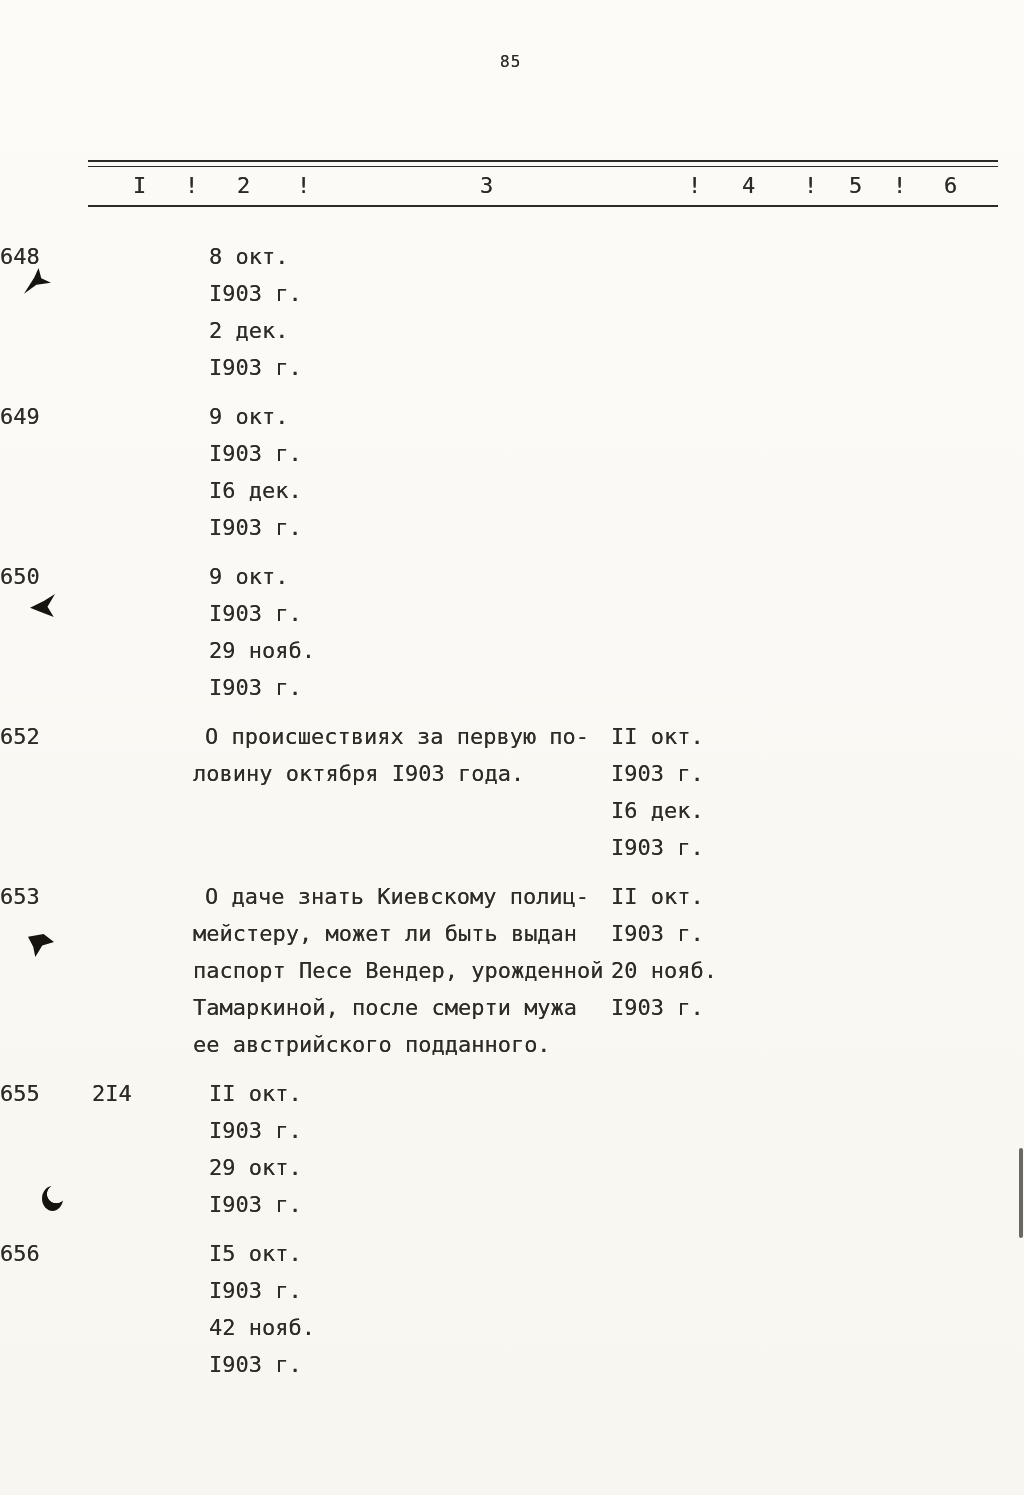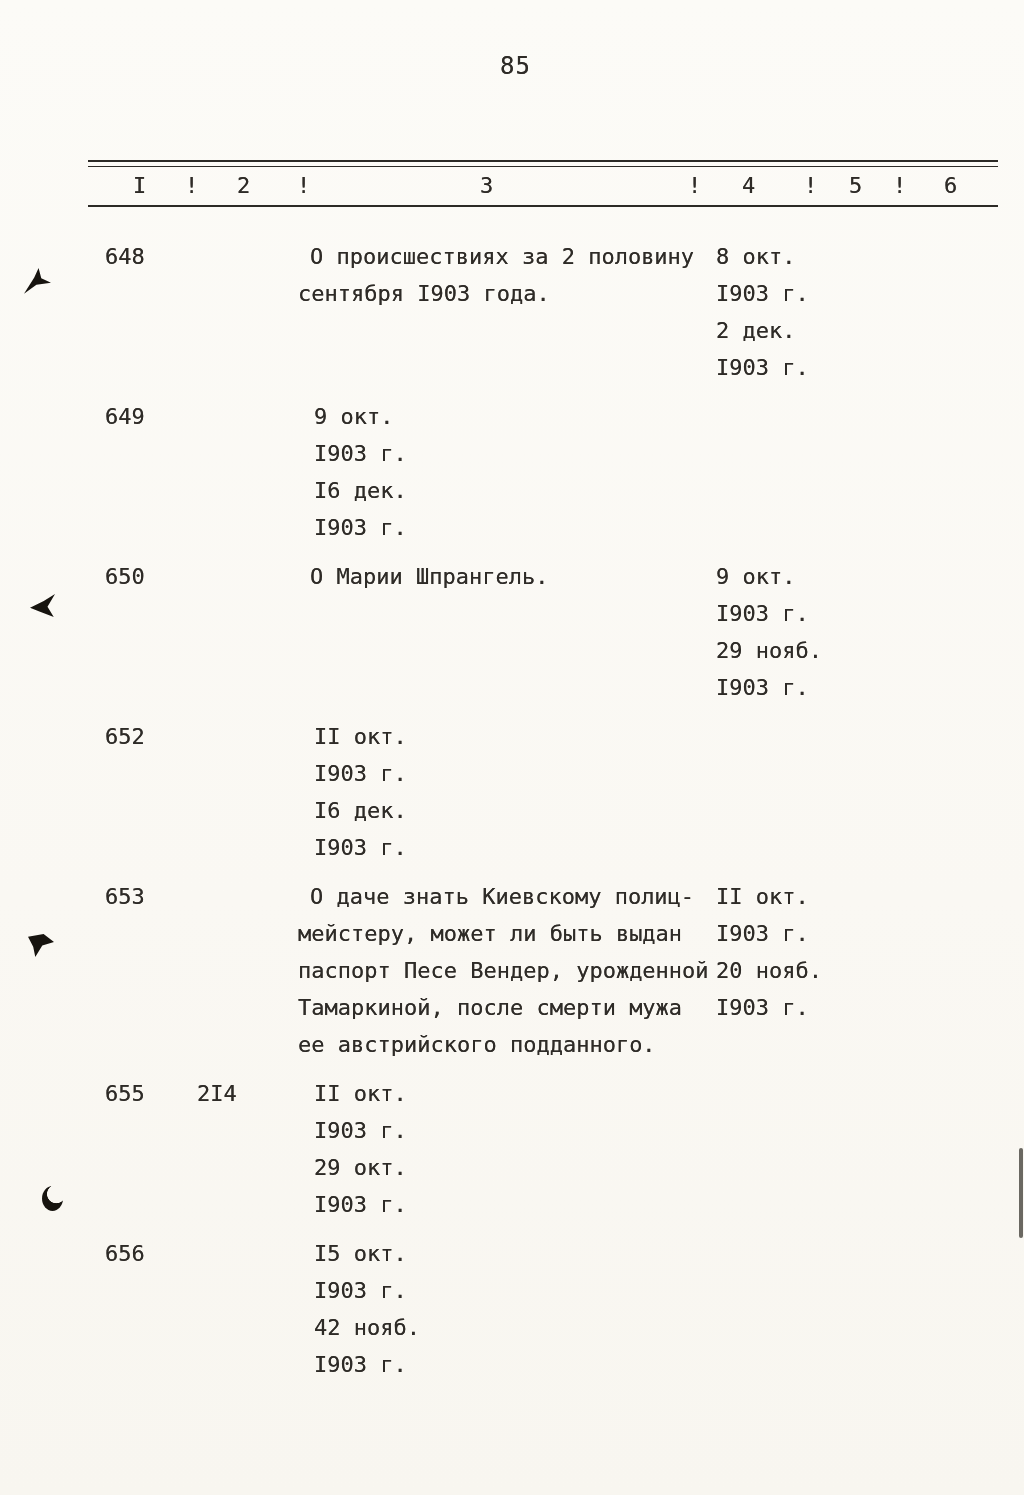--- a/index.html
+++ b/index.html
@@ -17,21 +17,21 @@
     font-family: "DejaVu Sans Mono", "Liberation Mono", monospace;
     color: #2e2b27;
   }
   .typ {
     text-shadow: 0 0 0.6px rgba(45, 42, 38, 0.75);
   }
   .page-number {
     position: absolute;
     top: 52px;
     left: 500px;
-    font-size: 24px;
+    font-size: 16px;
     letter-spacing: 1px;
   }
   
   .table-header {
     position: absolute;
     top: 160px;
     left: 88px;
     right: 26px;
   }
   .rule-double {
@@ -56,21 +56,20 @@
     position: absolute;
     top: 238px;
     left: 0;
     right: 0;
     font-size: 22px;
     line-height: 37px;
   }
   .row {
     display: grid;
     grid-template-columns: 92px 101px 402px 1fr;
-    padding-left: 105px;
     margin-bottom: 12px;
     align-items: start;
   }
   .c-no, .c-col2 {
     white-space: pre;
   }
   .c-desc {
     white-space: pre;
     text-indent: 12px;
     overflow: visible;
@@ -136,50 +135,49 @@
       <span class="hc" style="left:856px">6</span>
     </div>
     <div class="rule-single"></div>
   </div>
 
   <div class="rows typ">
 
     <div class="row">
       <div class="c-no">648</div>
       <div class="c-col2"></div>
-      <div class="c-desc">О происшествиях за 2 половину
-сентября I903 года.</div>
       <div class="c-dates">8 окт.
 I903 г.
 2 дек.
 I903 г.</div>
     </div>
 
     <div class="row">
       <div class="c-no">649</div>
       <div class="c-col2"></div>
       <div class="c-dates">9 окт.
 I903 г.
 I6 дек.
 I903 г.</div>
     </div>
 
     <div class="row">
       <div class="c-no">650</div>
       <div class="c-col2"></div>
-      <div class="c-desc">О Марии Шпрангель.</div>
       <div class="c-dates">9 окт.
 I903 г.
 29 нояб.
 I903 г.</div>
     </div>
 
     <div class="row">
       <div class="c-no">652</div>
       <div class="c-col2"></div>
+      <div class="c-desc">О происшествиях за первую по-
+ловину октября I903 года.</div>
       <div class="c-dates">II окт.
 I903 г.
 I6 дек.
 I903 г.</div>
     </div>
 
     <div class="row">
       <div class="c-no">653</div>
       <div class="c-col2"></div>
       <div class="c-desc">О даче знать Киевскому полиц-

